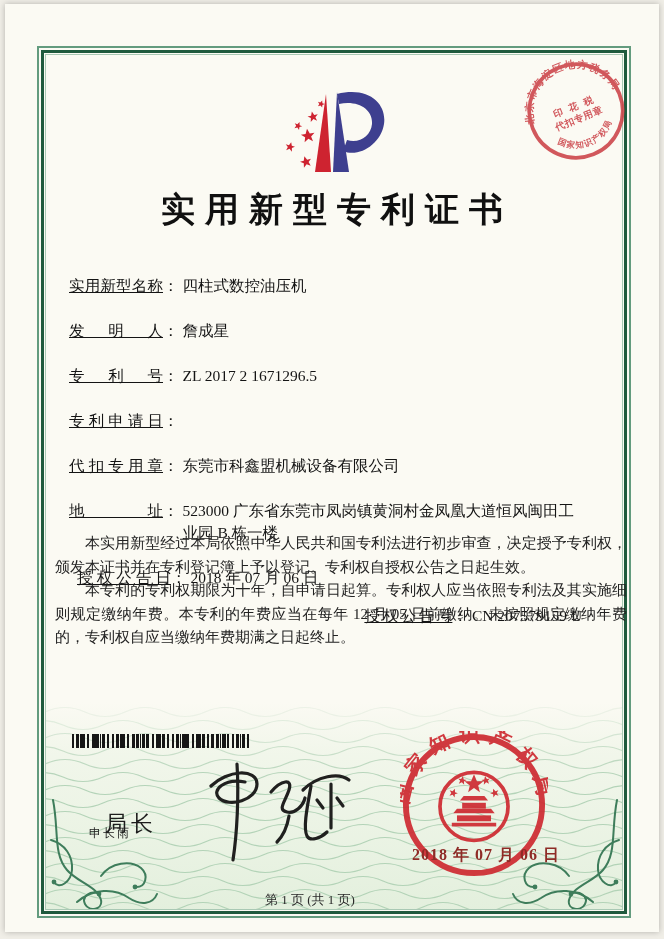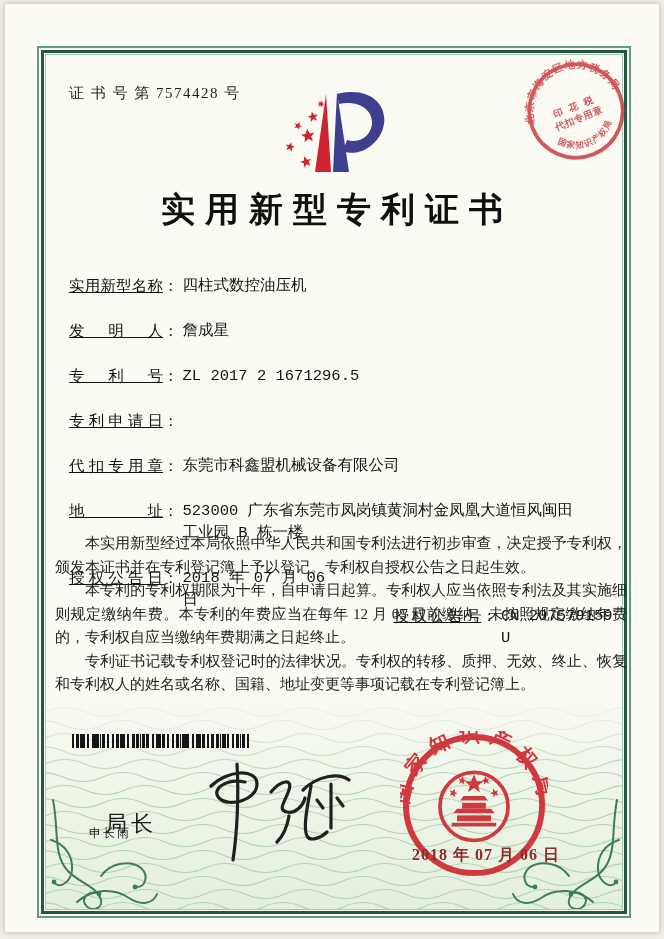--- a/index.html
+++ b/index.html
@@ -30,22 +30,22 @@
   .logo{position:absolute;left:268px;top:84px;width:122px;height:92px;z-index:4;}
   .taxstamp{position:absolute;left:518px;top:54px;width:106px;height:106px;z-index:6;}
   .title{position:absolute;left:0;top:183px;width:664px;margin:0;text-align:center;
     font-size:34px;font-weight:bold;letter-spacing:10px;color:#101010;z-index:4;}
   
   .fields{position:absolute;left:64px;top:271px;width:560px;z-index:4;font-size:15.5px;color:#141414;}
   .frow{display:flex;line-height:22px;margin-bottom:23px;align-items:flex-start;}
   .flabel{display:inline-block;width:94px;text-align:justify;text-align-last:justify;flex:0 0 auto;text-decoration:underline;}
   .flabel.w2{width:88px;}
   .fcolon{flex:0 0 auto;margin-right:4px;}
-  .fvalue{flex:0 1 auto;max-width:402px;font-family:Liberation Mono, monospace;}
-  .pair{display:flex;}
+  .fvalue{flex:0 1 auto;max-width:402px;}
+  .pair{display:flex;margin-left:8px;}
   .pair2{margin-left:46px;margin-top:38px;}
   
   .bodytext{position:absolute;left:50px;top:528px;width:572px;z-index:4;
     font-size:15px;line-height:23.5px;text-align:justify;color:#222;}
   .bodytext p{margin:0;text-indent:2em;}
   
   .barcode{position:absolute;left:67px;top:730px;width:177px;height:14px;z-index:4;
     background-image:
       repeating-linear-gradient(90deg,#161616 0 2px,transparent 2px 5px),
       repeating-linear-gradient(90deg,#161616 0 1px,transparent 1px 4px),
@@ -119,21 +119,20 @@
       <circle cx="88" cy="89" r="2.4" fill="#3e7d5b" stroke="none"></circle>
     </g>
   </svg>
 
   <div class="frame">
     <div class="frame-inner">
         <div class="frame-inner2"></div>
       </div>
   </div>
 
-  <div class="certno">证 书 号 第 7574428 号</div>
 
   <svg class="logo" viewBox="0 0 122 92">
     <defs>
       <polygon id="lst" points="0,-10 2.94,-3.09 9.51,-3.09 4.19,1.18 5.88,8.09 0,3.82 -5.88,8.09 -4.19,1.18 -9.51,-3.09 -2.94,-3.09"></polygon>
     </defs>
     <g>
       <polygon points="53,6 58,84 42,84" fill="#ce2330"></polygon>
     </g>
     <g fill="#3e3f8f">
       <polygon points="64,4 76,84 60,84"></polygon>
@@ -207,21 +206,20 @@
         <span class="flabel w2">授权公告号</span>
           <span class="fcolon">：</span>
         <span class="fvalue">CN 207579159 U</span>
       </span>
     </div>
   </div>
 
   <div class="bodytext">
     <p>本实用新型经过本局依照中华人民共和国专利法进行初步审查，决定授予专利权，颁发本证书并在专利登记簿上予以登记。专利权自授权公告之日起生效。</p>
     <p>本专利的专利权期限为十年，自申请日起算。专利权人应当依照专利法及其实施细则规定缴纳年费。本专利的年费应当在每年 12 月 05 日前缴纳。未按照规定缴纳年费的，专利权自应当缴纳年费期满之日起终止。</p>
-    <p>专利证书记载专利权登记时的法律状况。专利权的转移、质押、无效、终止、恢复和专利权人的姓名或名称、国籍、地址变更等事项记载在专利登记簿上。</p>
   </div>
 
   <div class="barcode"></div>
 
   <div class="signer-pos">局长</div>
   <div class="signer-name">申长雨</div>
 
   <svg class="signature" viewBox="0 0 200 110">
     <g fill="none" stroke="#20201f" stroke-width="3.2" stroke-linecap="round" stroke-linejoin="round">
       <path d="M58 30 C 74 14 104 12 104 28 C 104 44 76 52 66 42 C 58 34 72 22 92 26"></path>
@@ -254,14 +252,15 @@
       <use href="#sst" transform="translate(128,84) scale(.62) rotate(-20)"></use>
       <rect x="70" y="124" width="60" height="5"></rect>
       <rect x="77" y="114" width="46" height="8"></rect>
       <path d="M72 111 h56 l-5 -6 h-46 z"></path>
       <rect x="84" y="97" width="32" height="8"></rect>
       <path d="M81 94 h38 l-5 -6 h-28 z"></path>
     </g>
   </svg>
   <div class="seal-date">2018 年 07 月 06 日</div>
 
+  <div class="footer">第 1 页 (共 1 页)</div>
 
 </div>
 
 </body></html>

